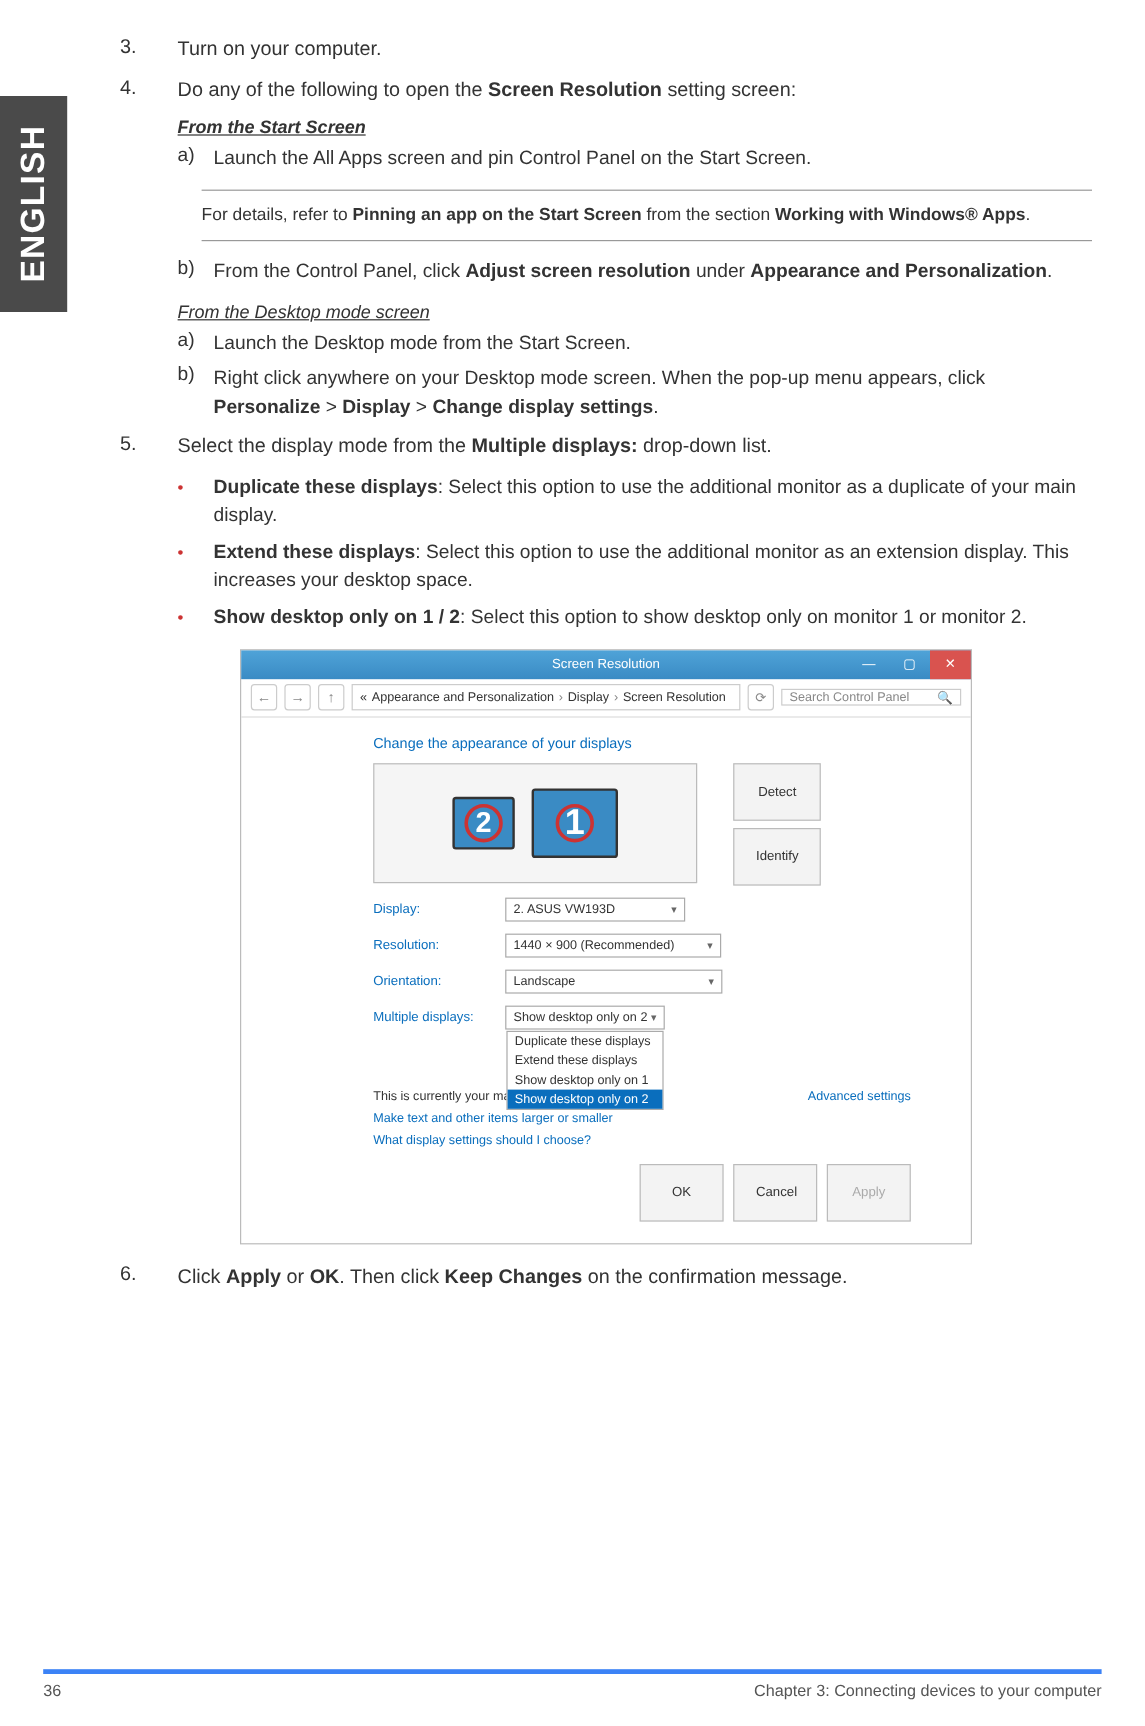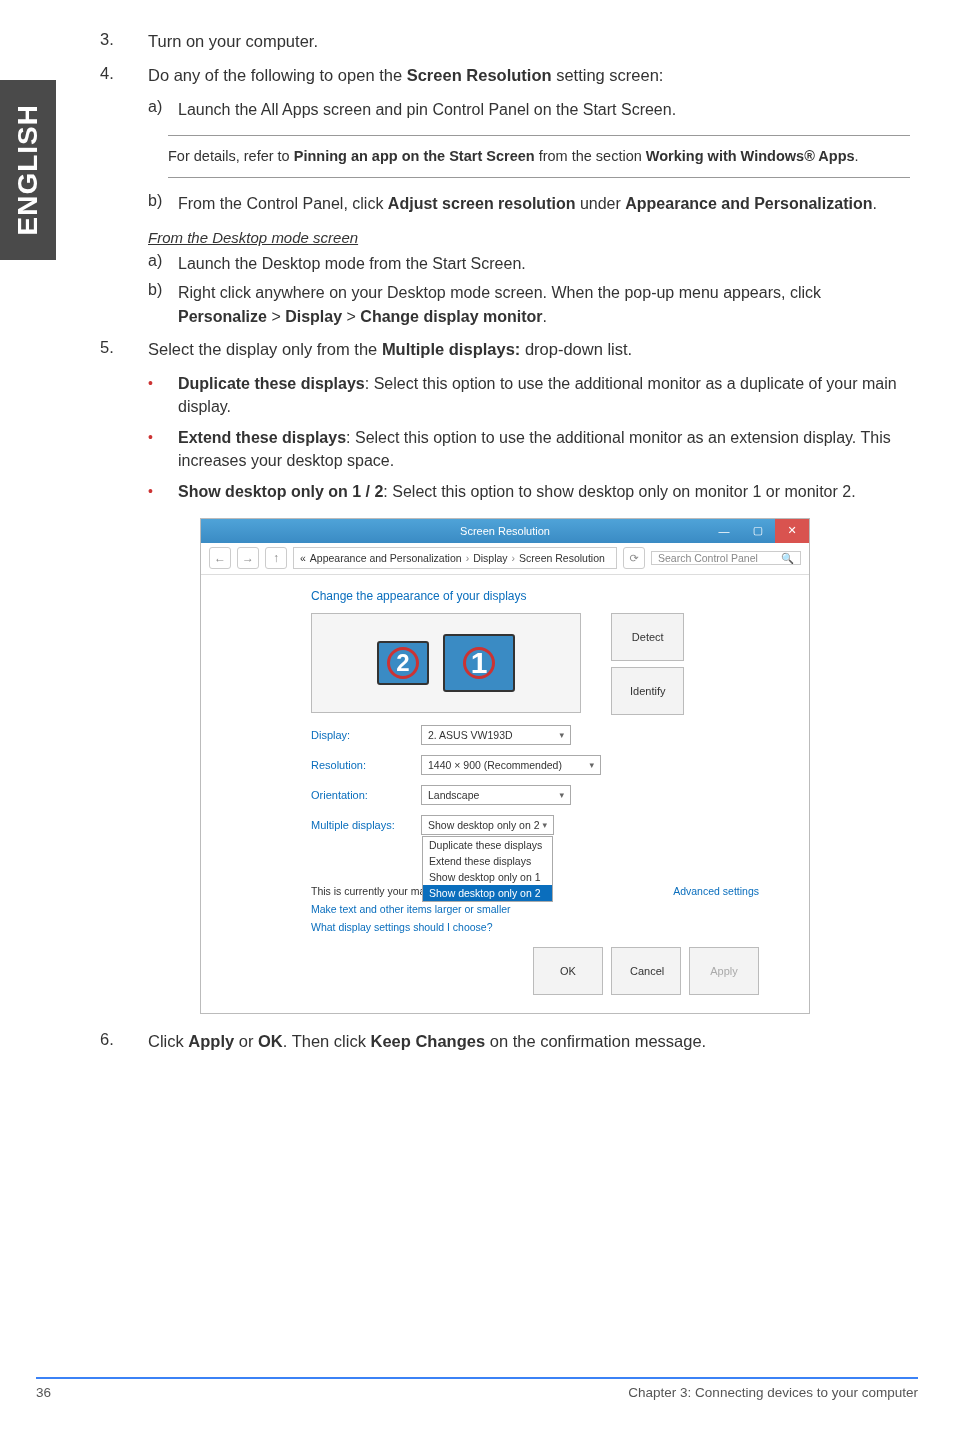--- a/index.html
+++ b/index.html
@@ -80,21 +80,21 @@
   .dropdown-open { position:relative; }
   .dd-list { position:absolute; top:20px; left:0; border:1px solid #aaa; background:#fff; width:100%; z-index:2; }
   .dd-item { padding:2px 6px; font-size:10.5px; }
   .dd-item.sel { background:#0a6ebd; color:#fff; }
   .form-note { font-size:10.5px; margin-top:50px; display:flex; justify-content:space-between; }
   .form-note .adv { color:#0a6ebd; }
   .links { color:#0a6ebd; font-size:10.5px; margin-top:6px; }
   .btnrow { display:flex; gap:8px; justify-content:flex-end; margin-top:14px; }
   .btnrow .wbtn.dis { color:#aaa; }
 
-  .footer { position:absolute; bottom:38px; left:36px; right:36px; border-top:2px solid #3b82f6; padding-top:6px; display:flex; justify-content:space-between; font-size:13.5px; color:#555; }
+  .footer { position:absolute; bottom:22px; left:36px; right:36px; border-top:4px solid #3b82f6; padding-top:6px; display:flex; justify-content:space-between; font-size:13.5px; color:#555; }
 </style>
 </head>
 <body>
 
 <div class="side-tab">
     <span>ENGLISH</span>
   </div>
 
 <div class="content">
 
@@ -103,20 +103,21 @@
     <div class="ol-body">Turn on your computer.</div>
   </div>
 
   <div class="ol-row">
     <div class="ol-num">4.</div>
     <div class="ol-body">
       <span>Do any of the following to open the </span><b>Screen Resolution</b><span> setting screen:</span>
     </div>
   </div>
 
+  <div class="sub-heading">From the Start Screen</div>
 
   <div class="alpha-row">
     <div class="alpha-mark">a)</div>
     <div class="alpha-body">Launch the All Apps screen and pin Control Panel on the Start Screen.</div>
   </div>
 
   <div class="note-box">
     <div>
       <svg viewBox="0 0 64 64">
           <ellipse cx="32" cy="56" rx="22" ry="5" fill="#ddd"></ellipse>
@@ -140,28 +141,28 @@
   <div class="sub-heading2">From the Desktop mode screen</div>
 
   <div class="alpha-row">
     <div class="alpha-mark">a)</div>
     <div class="alpha-body">Launch the Desktop mode from the Start Screen.</div>
   </div>
 
   <div class="alpha-row">
     <div class="alpha-mark">b)</div>
     <div class="alpha-body">
-      <span>Right click anywhere on your Desktop mode screen. When the pop-up menu appears, click </span><b>Personalize</b><span> &gt; </span><b>Display</b><span> &gt; </span><b>Change display monitor</b><span>.</span>
+      <span>Right click anywhere on your Desktop mode screen. When the pop-up menu appears, click </span><b>Personalize</b><span> &gt; </span><b>Display</b><span> &gt; </span><b>Change display settings</b><span>.</span>
     </div>
   </div>
 
   <div class="ol-row" style="margin-top:10px;">
     <div class="ol-num">5.</div>
     <div class="ol-body">
-      <span>Select the display only from the </span><b>Multiple displays:</b><span> drop-down list.</span>
+      <span>Select the display mode from the </span><b>Multiple displays:</b><span> drop-down list.</span>
     </div>
   </div>
 
   <div class="bullet-row">
     <div class="bullet-mark">•</div>
     <div class="bullet-body"><b>Duplicate these displays</b><span>: Select this option to use the additional monitor as a duplicate of your main display.</span></div>
   </div>
   <div class="bullet-row">
     <div class="bullet-mark">•</div>
     <div class="bullet-body"><b>Extend these displays</b><span>: Select this option to use the additional monitor as an extension display. This increases your desktop space.</span></div>
@@ -228,21 +229,21 @@
       </div>
       <div class="form-row">
         <div class="form-label">Resolution:</div>
         <div class="combo" style="width:180px;">
             <span>1440 × 900 (Recommended)</span>
             <span class="chev">▾</span>
           </div>
       </div>
       <div class="form-row">
         <div class="form-label">Orientation:</div>
-        <div class="combo" style="width:150px;">
+        <div class="combo" style="width:181px;">
             <span>Landscape</span>
             <span class="chev">▾</span>
           </div>
       </div>
       <div class="form-row">
         <div class="form-label">Multiple displays:</div>
         <div class="combo dropdown-open" style="width:133px;">
           <span>Show desktop only on 2</span>
             <span class="chev">▾</span>
           <div class="dd-list">

